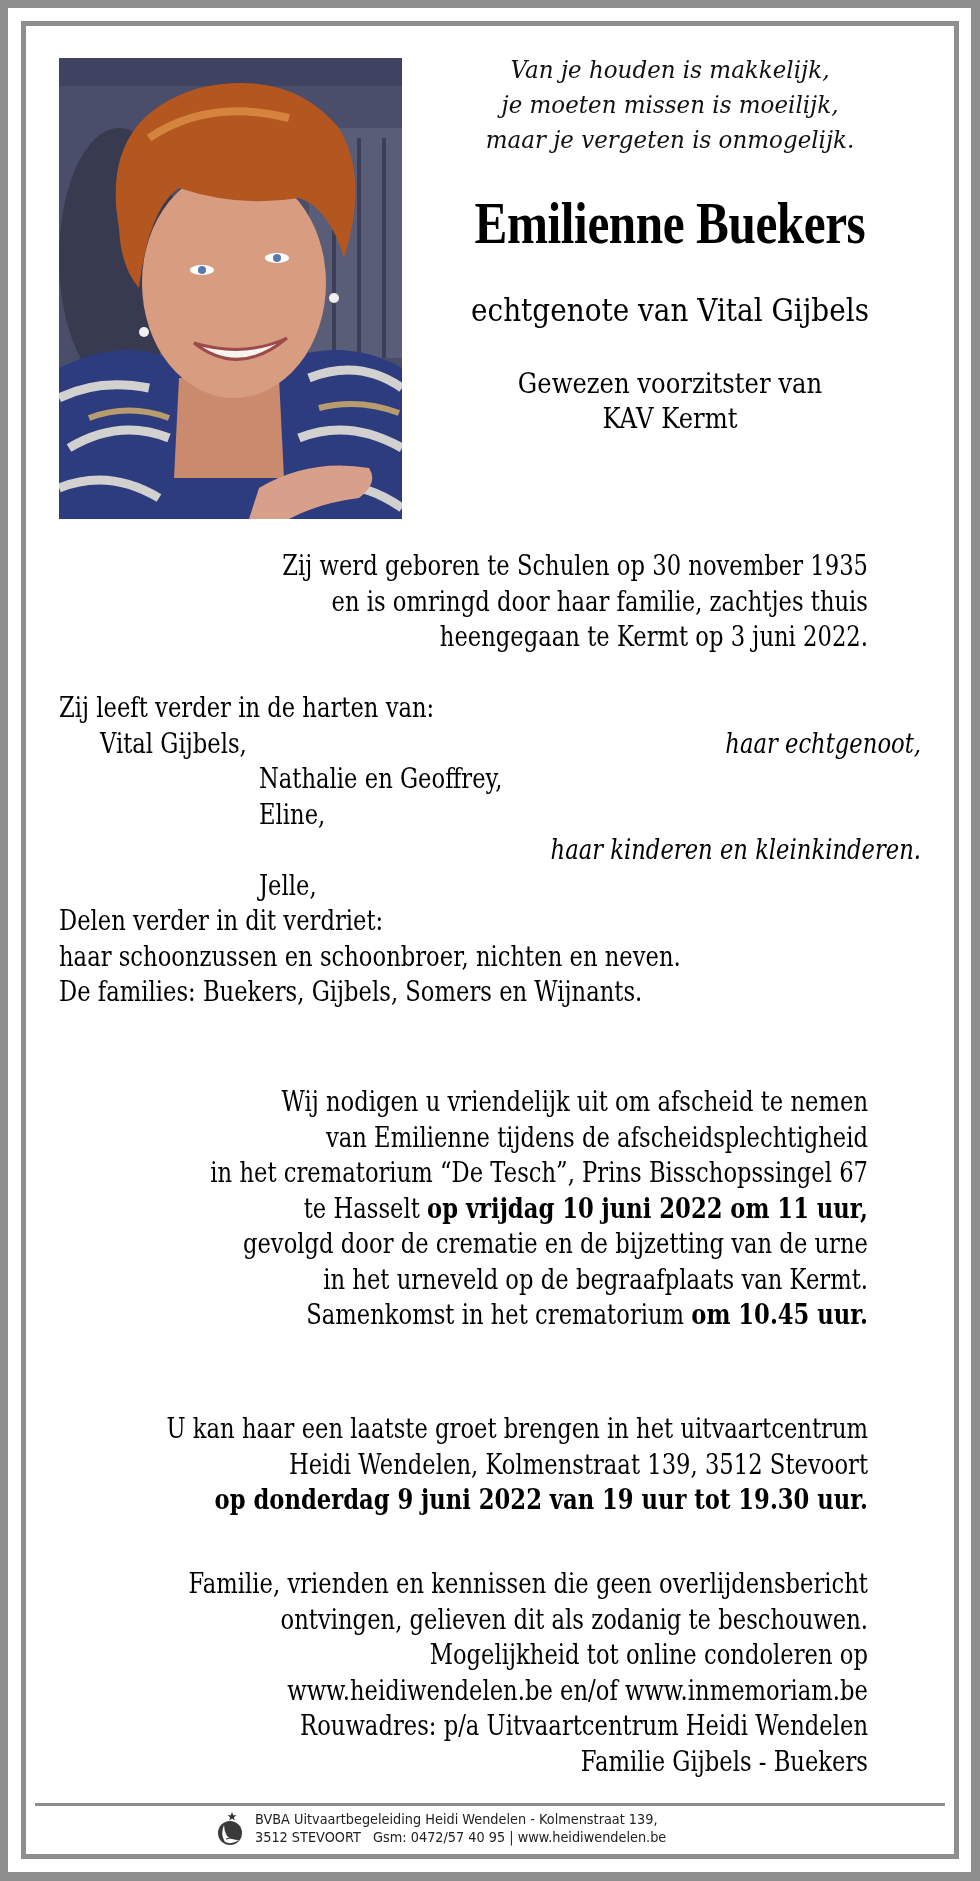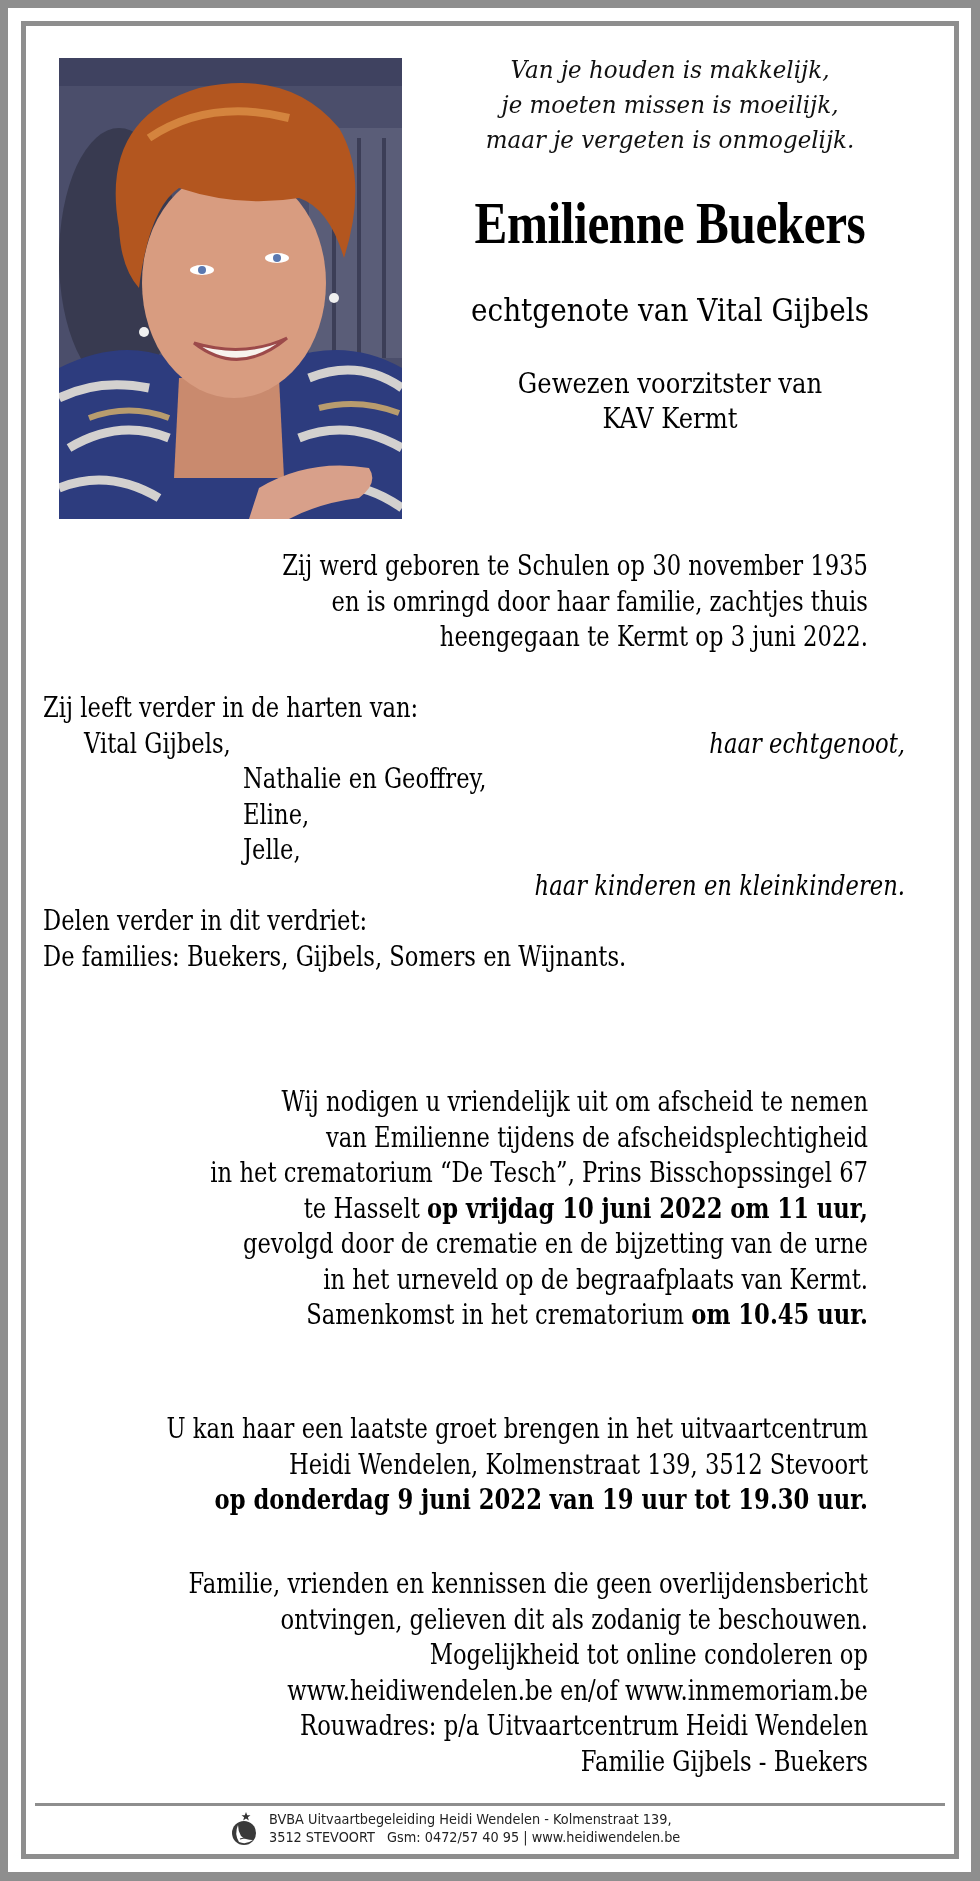--- a/index.html
+++ b/index.html
@@ -47,41 +47,41 @@
 
   .body-text {
     font-family: "DejaVu Serif", serif; font-size: 27px; line-height: 35.5px; color: #000;
   }
   .centered { position: absolute; left: 40px; width: 900px; text-align: right; }
   .centered .line, .family .line { display: block; white-space: nowrap; }
   .cond { transform: scaleX(0.84); transform-origin: center top; }
 
   .birth { top: 548px; }
 
-  .family { position: absolute; left: 43px; top: 690px; width: 860px; }
+  .family { position: absolute; left: 59px; top: 690px; width: 860px; }
   .family .row { position: relative; height: 35.5px; white-space: nowrap; }
   .family .row span.t {
     position: absolute; top: 0; display: inline-block;
     transform: scaleX(0.84); transform-origin: left top;
   }
   .family .row span.r {
     position: absolute; top: 0; right: -2px; font-style: italic;
     transform: scaleX(0.84); transform-origin: right top;
   }
 
   .ceremony { top: 1084px; }
   .visit { top: 1411px; }
   .notice { top: 1566px; }
   b { font-weight: bold; }
 
   .footer-rule {
     position: absolute; left: 35px; top: 1803px; width: 910px; height: 3px; background: #8e8e8e;
   }
   .footer {
-    position: absolute; left: 229px; top: 1810px; width: 560px; height: 40px;
+    position: absolute; left: 215px; top: 1810px; width: 560px; height: 40px;
   }
   .footer .logo { position: absolute; left: 0; top: 2px; width: 30px; height: 34px; }
   .footer .ftext {
     position: absolute; left: 40px; top: 0; font-family: "DejaVu Sans", sans-serif;
     font-size: 14px; line-height: 18px; color: #222; white-space: nowrap;
     transform: scaleX(0.92); transform-origin: left top;
   }
 </style>
 </head>
 <body>
@@ -163,27 +163,30 @@
     <span class="t" style="left:41px">Vital Gijbels,</span>
     <span class="r">haar echtgenoot,</span>
   </div>
   <div class="row">
     <span class="t" style="left:200px">Nathalie en Geoffrey,</span>
   </div>
   <div class="row">
     <span class="t" style="left:200px">Eline,</span>
   </div>
   <div class="row">
+    <span class="r">haar kinderen en kleinkinderen.</span>
+  </div>
+  <div class="row">
     <span class="t" style="left:200px">Jelle,</span>
   </div>
   <div class="row">
-    <span class="r">haar kinderen en kleinkinderen.</span>
-  </div>
-  <div class="row">
       <span class="t" style="left:0">Delen verder in dit verdriet:</span>
+    </div>
+  <div class="row">
+      <span class="t" style="left:0">haar schoonzussen en schoonbroer, nichten en neven.</span>
     </div>
   <div class="row">
       <span class="t" style="left:0">De families: Buekers, Gijbels, Somers en Wijnants.</span>
     </div>
 </div>
 
 <div class="centered body-text ceremony">
   <span class="line cond">Wij nodigen u vriendelijk uit om afscheid te nemen</span>
   <span class="line cond">van Emilienne tijdens de afscheidsplechtigheid</span>
   <span class="line cond">in het crematorium “De Tesch”, Prins Bisschopssingel 67</span>

